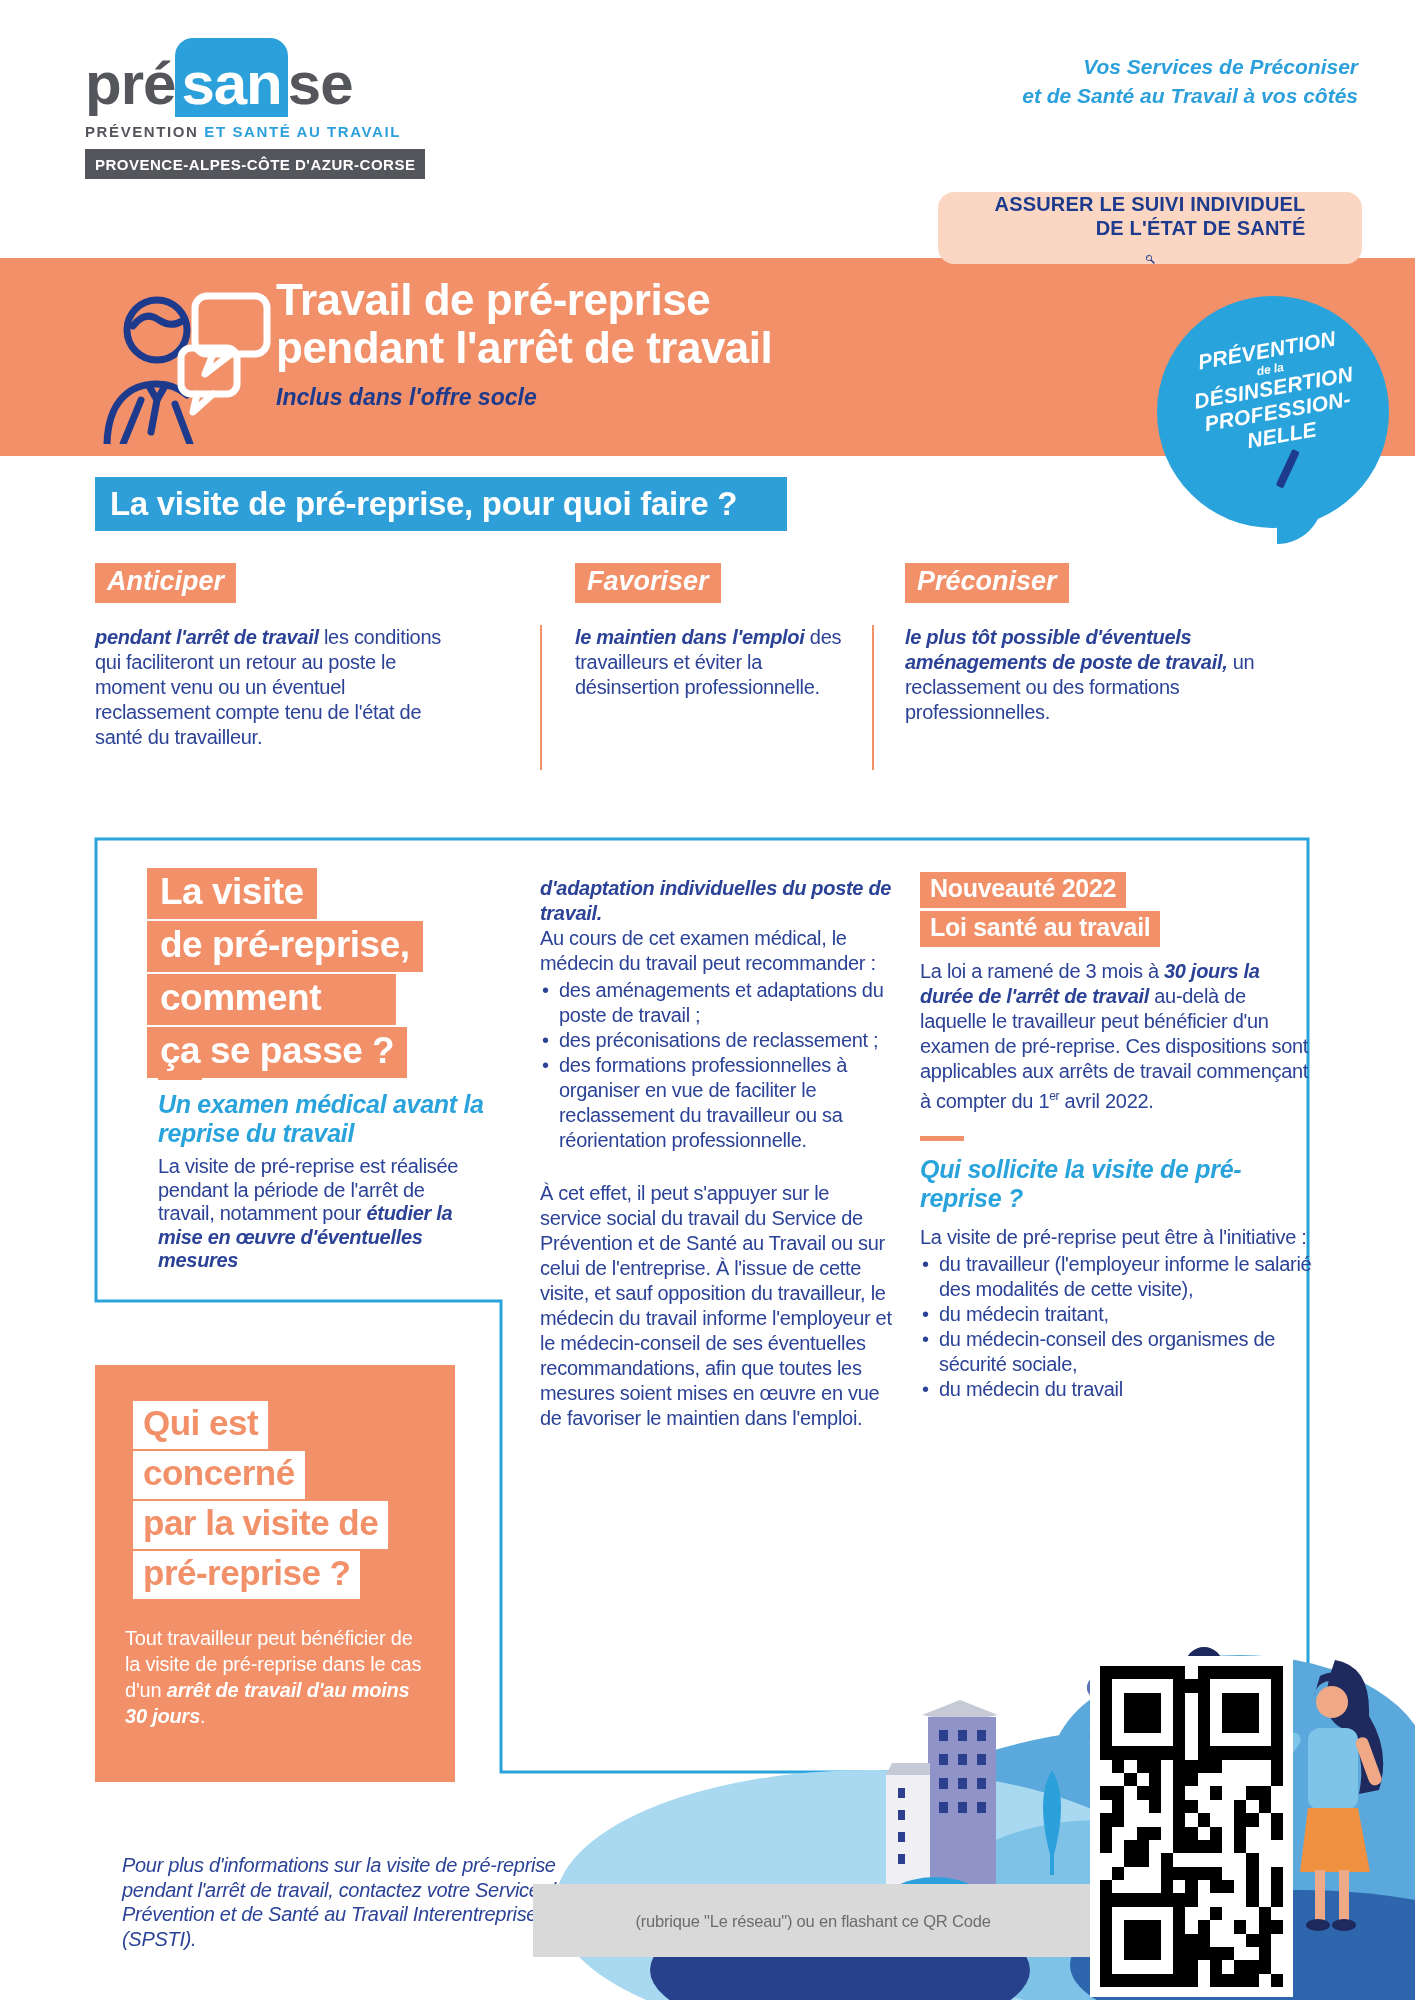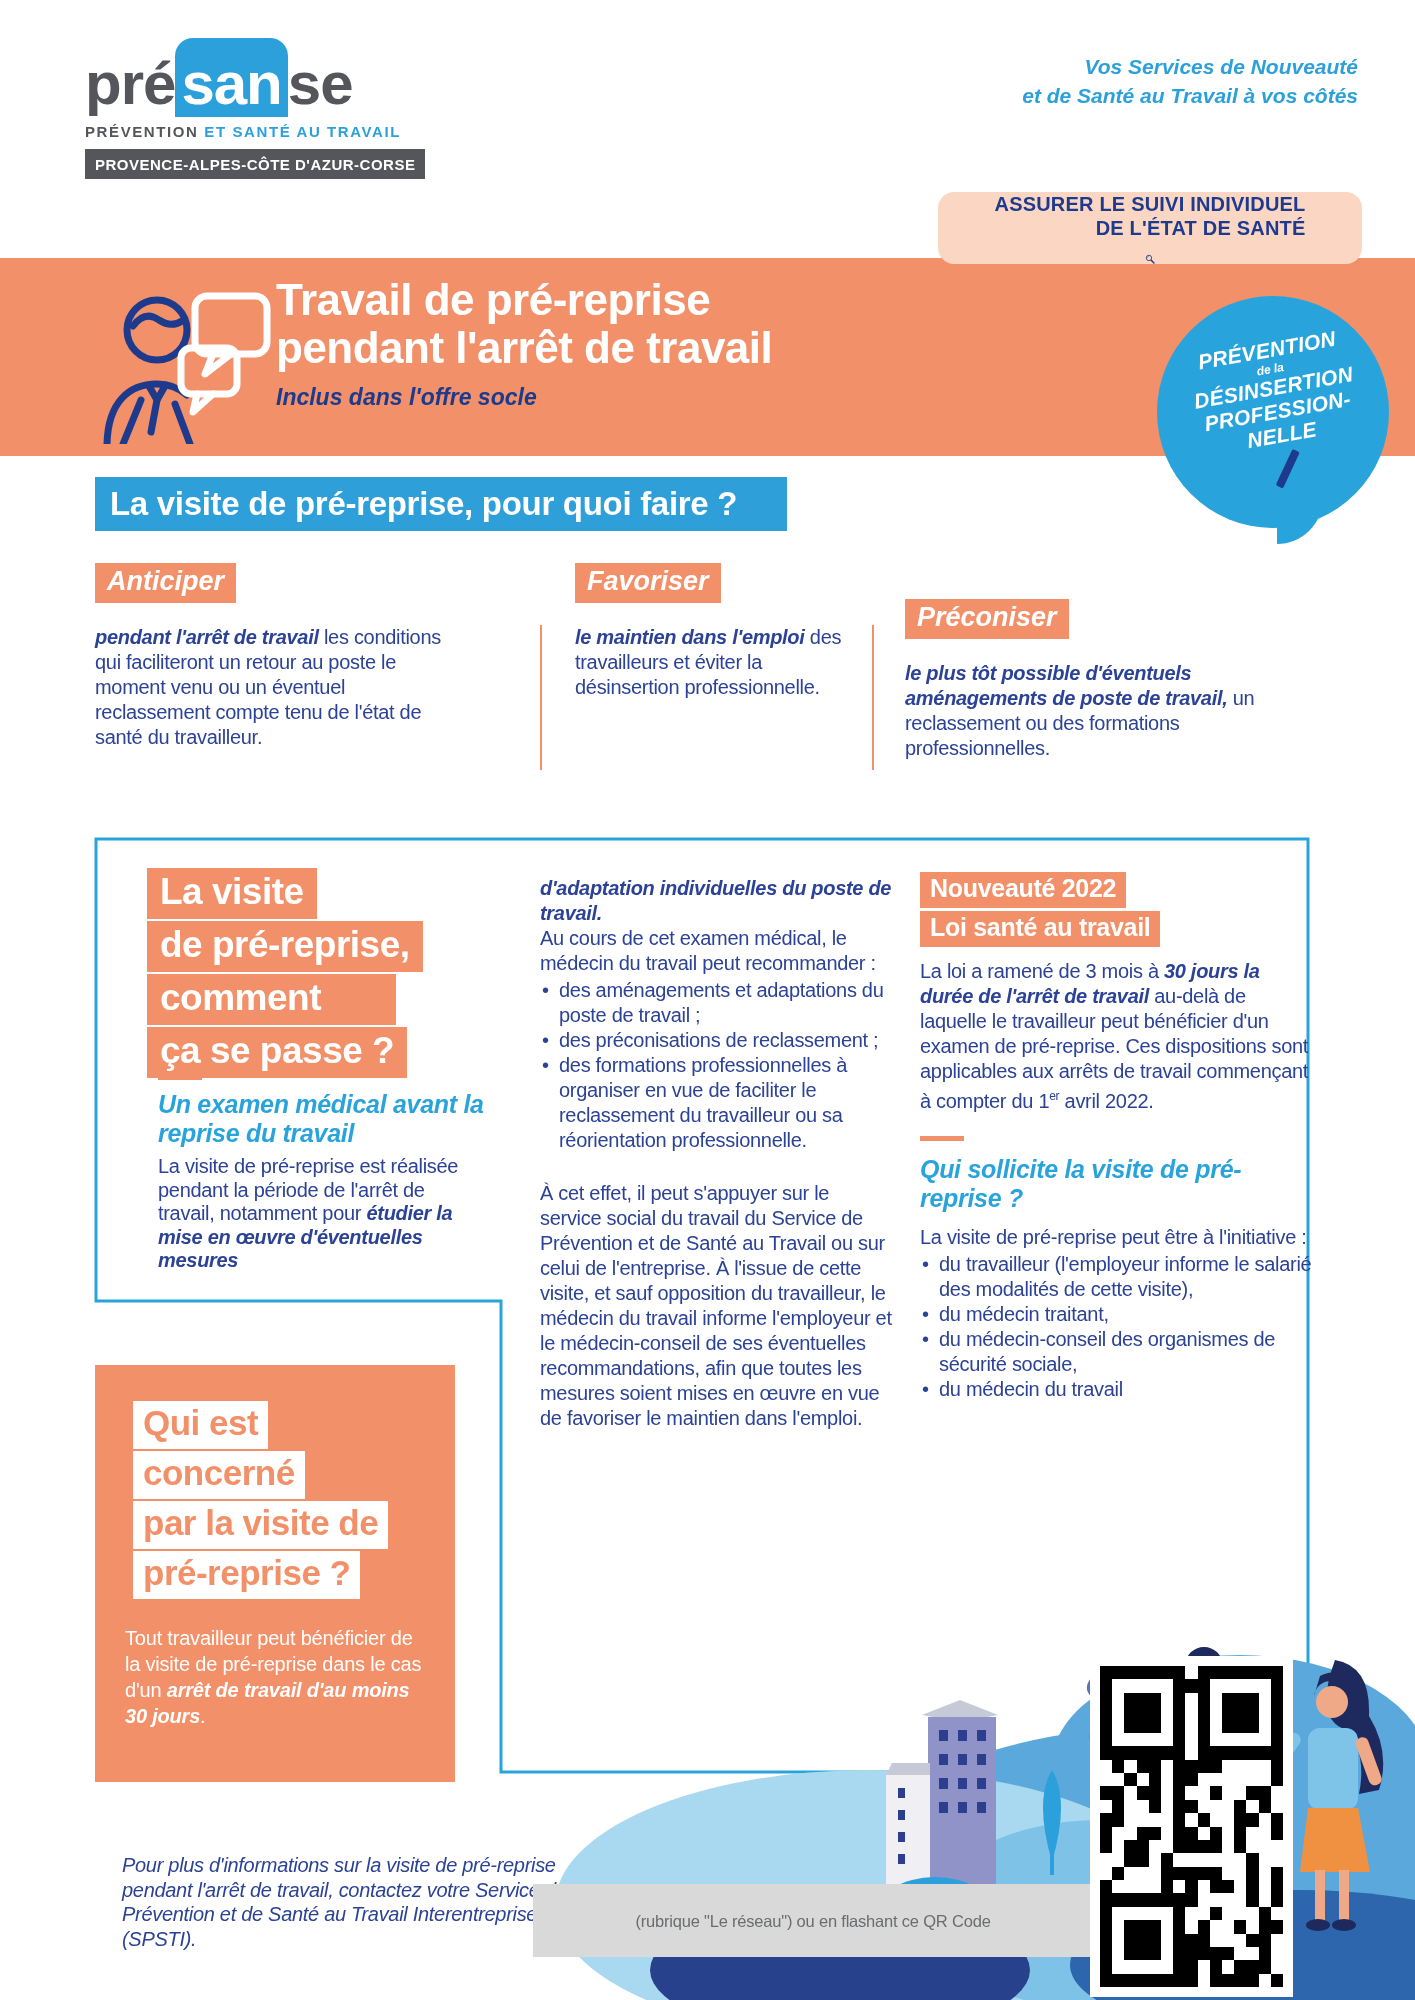--- a/index.html
+++ b/index.html
@@ -44,21 +44,21 @@
 
   
   .tag{display:inline-block;background:#F29069;color:#fff;font-style:italic;font-weight:bold;
        font-size:27px;padding:3px 12px 6px;}
   .body-text,.col p,.box-col p,.box-col li{font-size:20px;line-height:25px;color:#2B4296;letter-spacing:-.3px;}
   .col{position:absolute;top:563px;}
   .col p{margin:22px 0 0;}
   .col .bd, .bi{font-weight:bold;font-style:italic;}
   .col1{left:95px;width:350px;}
   .col2{left:575px;width:290px;}
-  .col3{left:905px;width:405px;margin-top:36px;}
+  .col3{left:905px;width:405px;}
   .vdiv{position:absolute;top:625px;width:2px;height:145px;background:#F29069;}
   .vd1{left:540px;} .vd2{left:872px;}
 
   
   .border-svg{position:absolute;left:0;top:0;z-index:1;pointer-events:none;}
   .box-heading{position:absolute;left:147px;top:868px;z-index:3;}
   .box-heading span{display:table;background:#F29069;color:#fff;font-weight:bold;font-size:37px;
                     letter-spacing:-.5px;padding:3px 13px 6px;margin-bottom:2px;}
   .box-heading span.pad-r{padding-right:75px;}
   .dash{position:absolute;width:44px;height:5px;background:#F29069;z-index:3;}
@@ -113,21 +113,21 @@
         <span class="logo-san">san</span>
         <span class="p3">se</span>
     </div>
     <div class="logo-tag">
       <span class="g">PRÉVENTION</span><span class="b"> ET SANTÉ AU TRAVAIL</span>
     </div>
     <div class="logo-region">PROVENCE-ALPES-CÔTE D'AZUR-CORSE</div>
   </div>
 
   <div class="slogan">
-    <div>Vos Services de Nouveauté</div>
+    <div>Vos Services de Préconiser</div>
     <div>et de Santé au Travail à vos côtés</div>
   </div>
 
   <div class="suivi-badge">
     <div class="suivi-text">
       <div>ASSURER LE SUIVI INDIVIDUEL</div>
       <div>DE L'ÉTAT DE SANTÉ</div>
     </div>
     <svg width="48" height="48" viewBox="0 0 48 48">
       <g stroke="#1E3A8C" fill="none">

